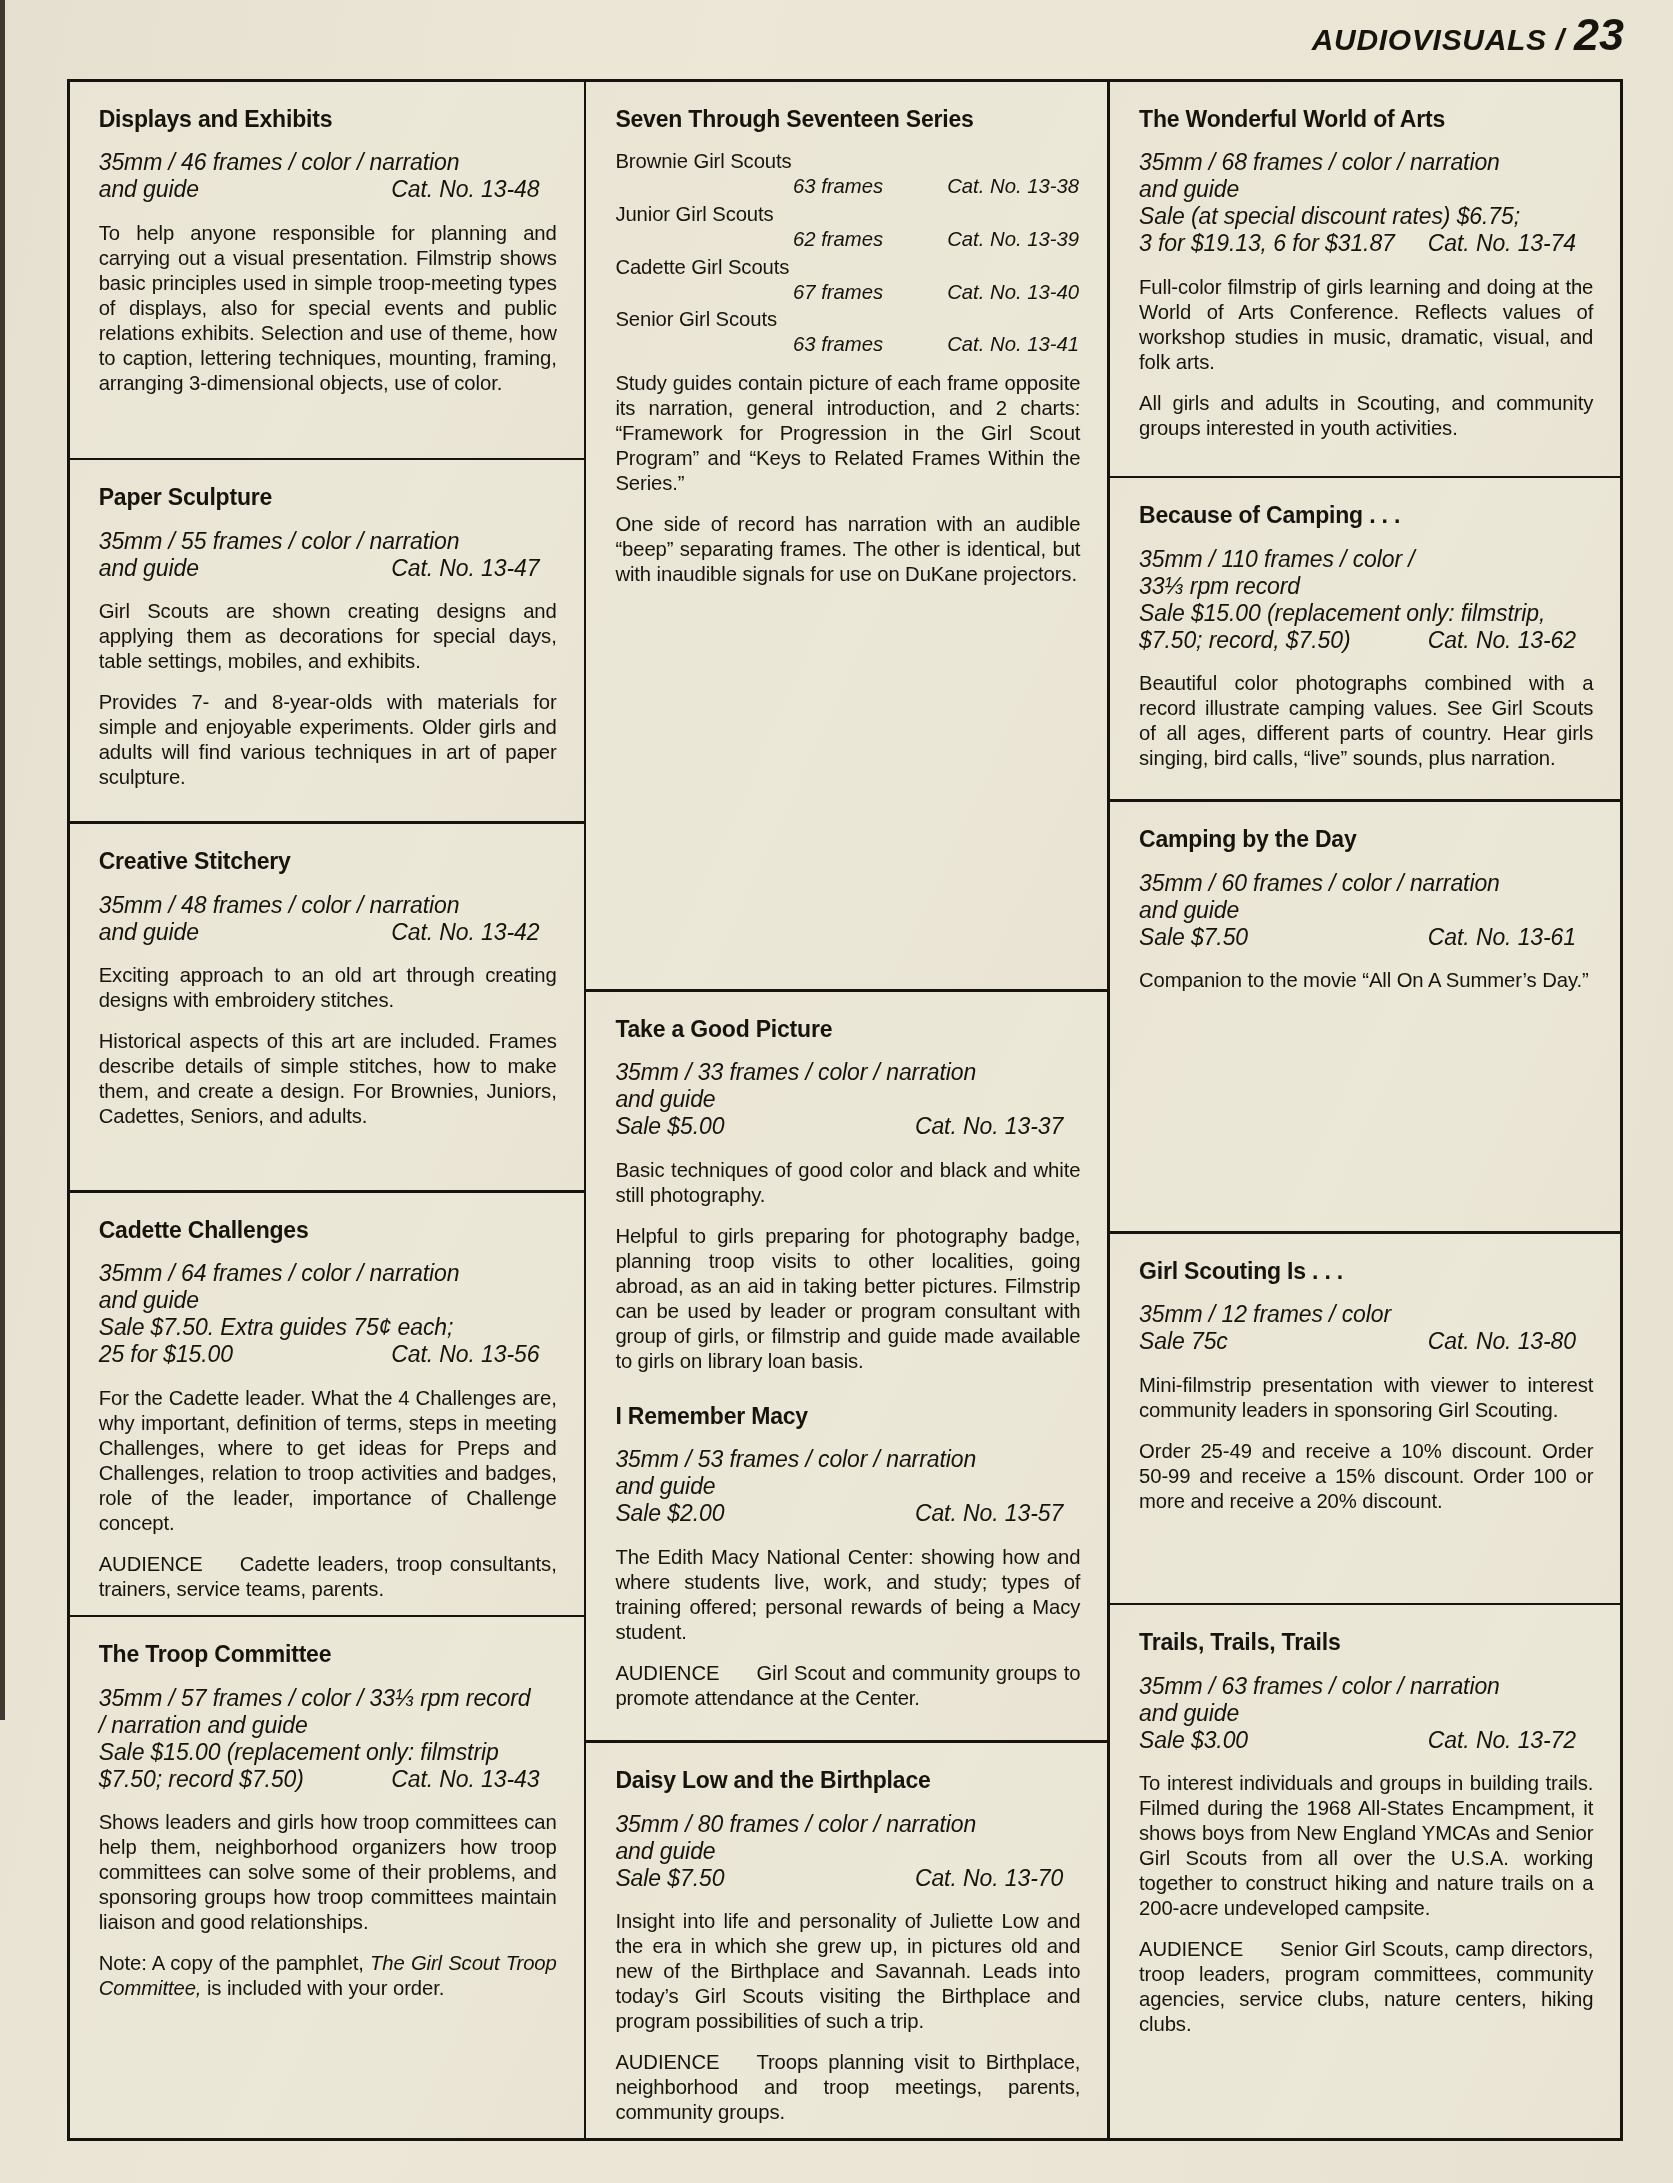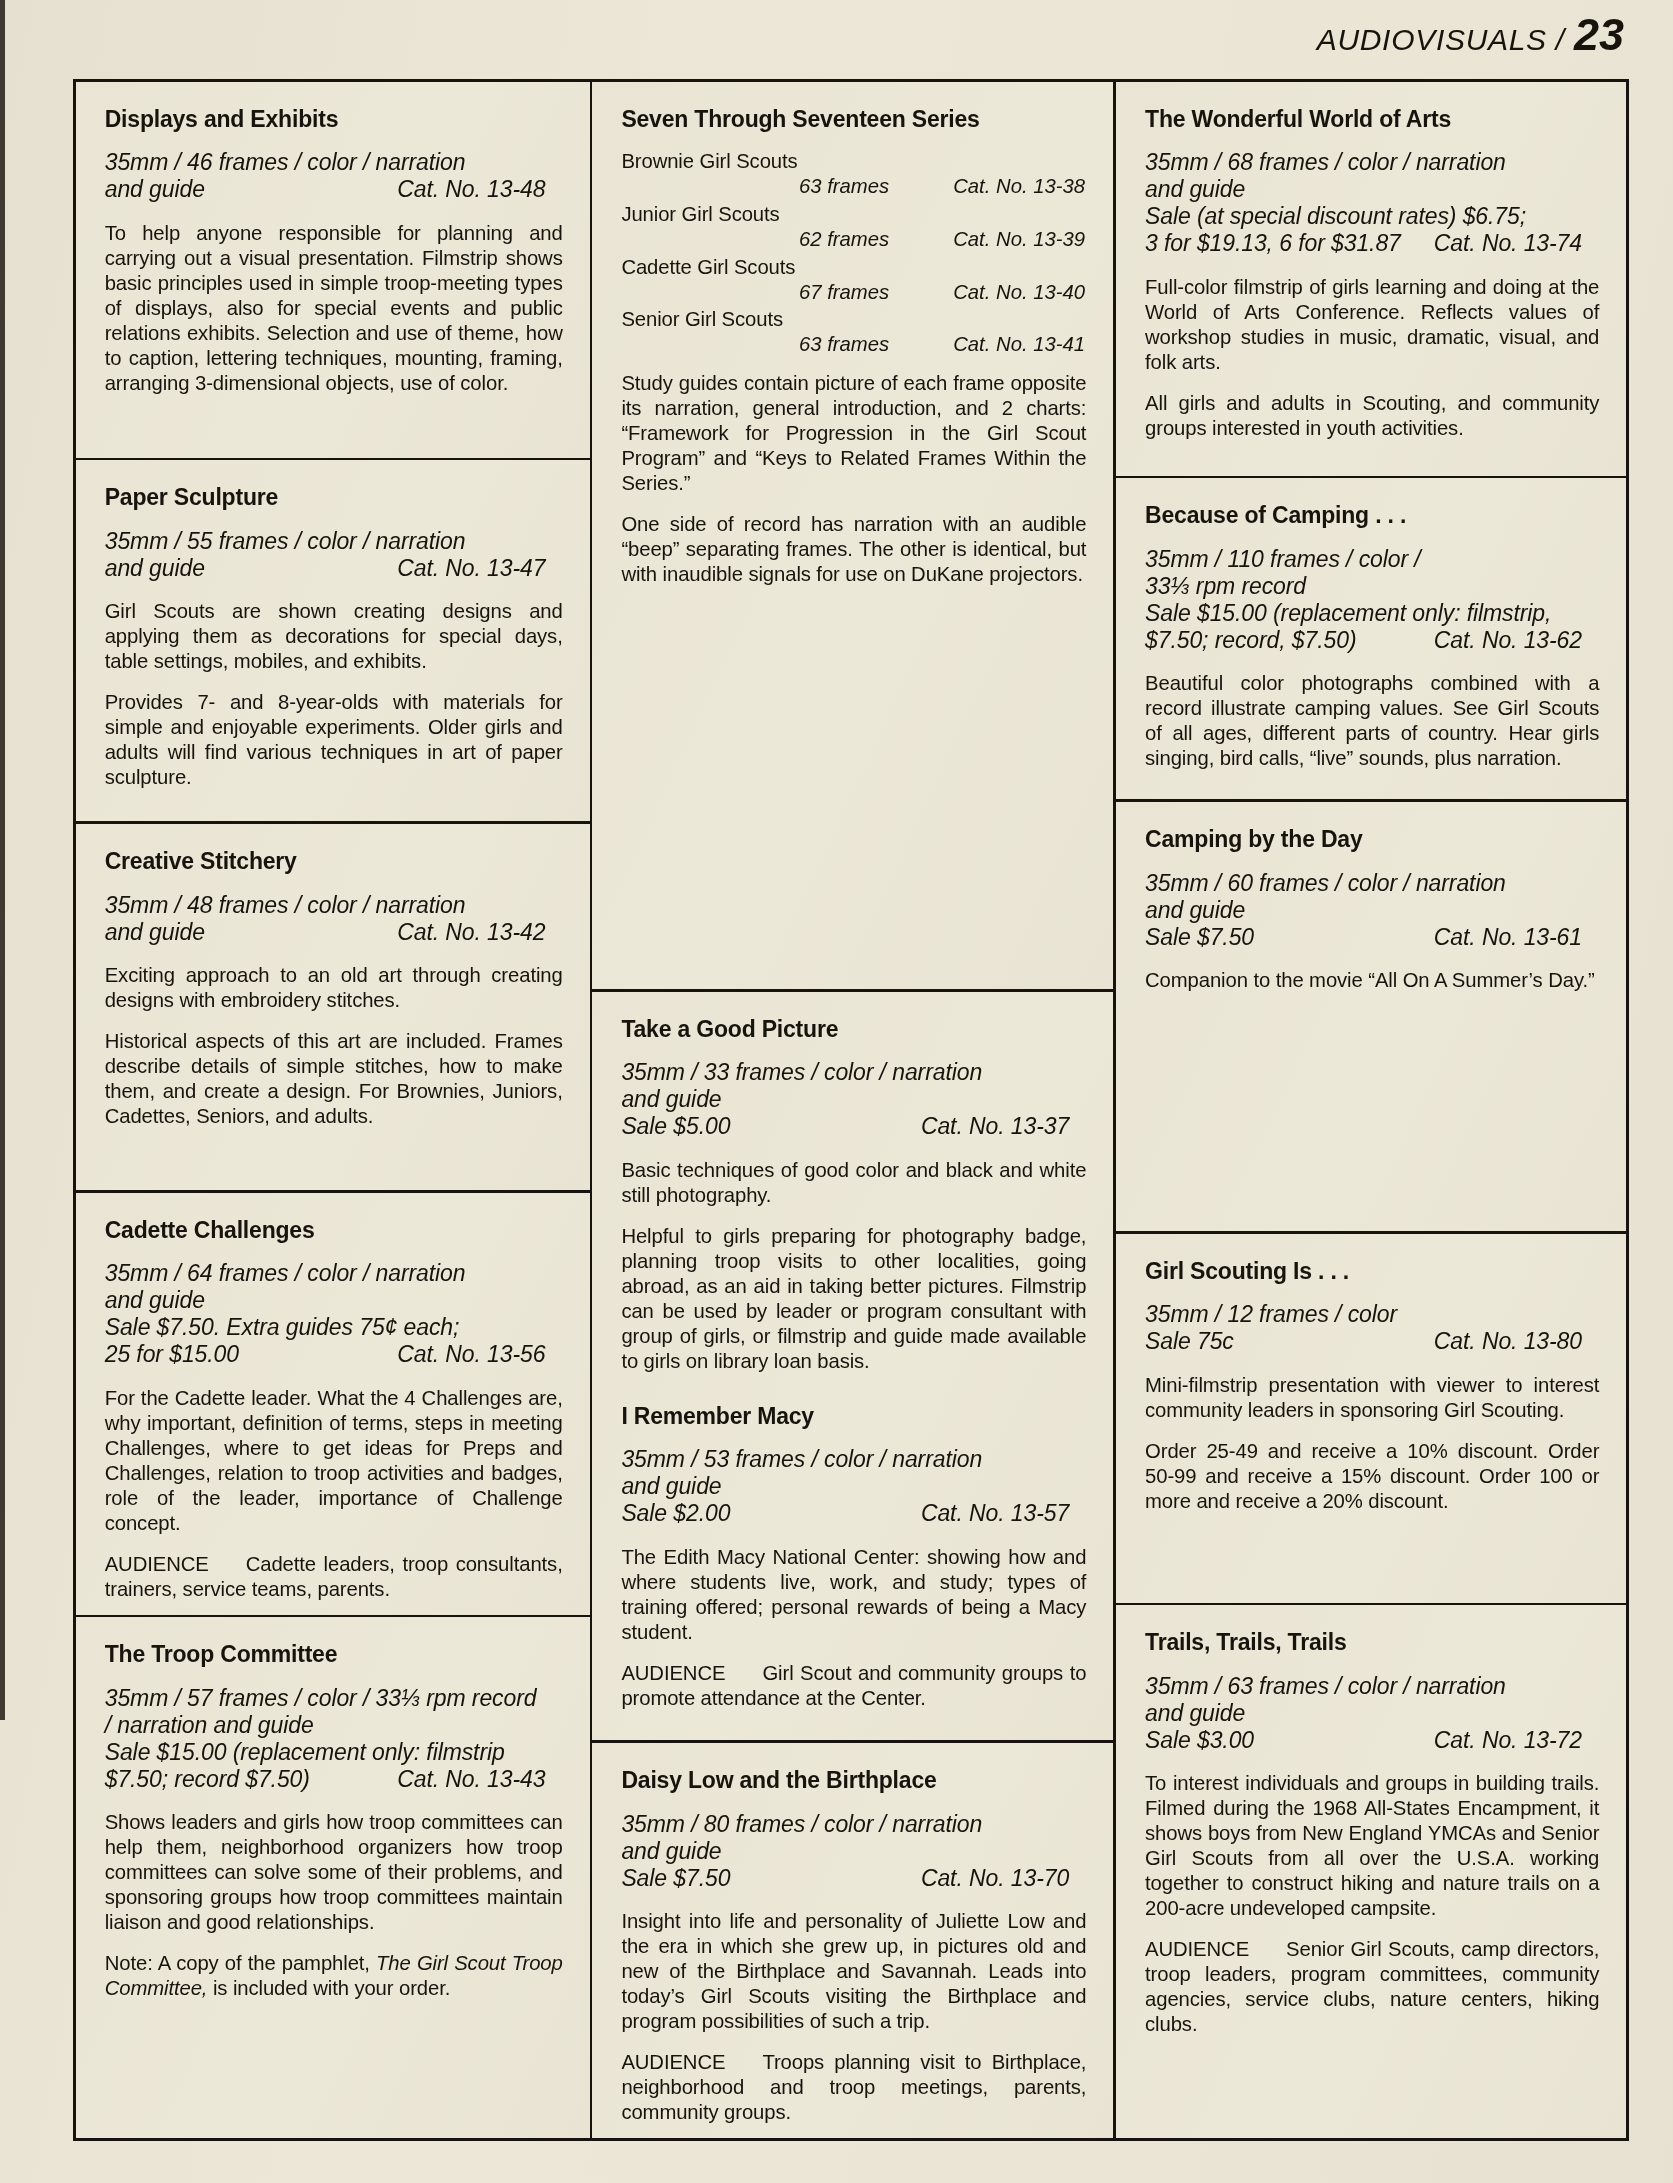--- a/index.html
+++ b/index.html
@@ -8,24 +8,24 @@
     width:1673px;height:2183px;position:relative;overflow:hidden;
     background:linear-gradient(100deg,#e5e0cf 0%,#ece7d7 35%,#eae5d4 70%,#e6e1d0 100%);
     font-family:"Liberation Sans", sans-serif;
     color:#17130d;
   }
   .scan-edge{position:absolute;left:0;top:0;width:4.7px;height:1720px;background:#14100a;opacity:.8;}
   .page-header{
     position:absolute;top:9.3px;right:49px;
     font-style:italic;font-size:30px;letter-spacing:0.7px;white-space:nowrap;
   }
-  .page-header .hdr-title{font-weight:400;}
+  .page-header .hdr-title{font-weight:700;}
   .page-header .hdr-num{font-weight:800;font-size:45px;letter-spacing:0;margin-top:40px;}
   .grid{
-    position:absolute;left:73px;top:79px;width:1556px;height:2062px;
+    position:absolute;left:67px;top:79px;width:1556px;height:2062px;
     background:#17130e;padding:2.7px;box-sizing:border-box;
     display:flex;gap:2.7px;
   }
   .col{display:flex;flex-direction:column;gap:2.7px;box-sizing:border-box;}
   .col:nth-child(1){width:514px;}
   .col:nth-child(2){width:521px;}
   .col:nth-child(3){flex:1;}
   .box{
     background:#eae5d4;
     background:linear-gradient(115deg,#e9e4d3 0%,#ece8d8 55%,#e8e3d2 100%);

